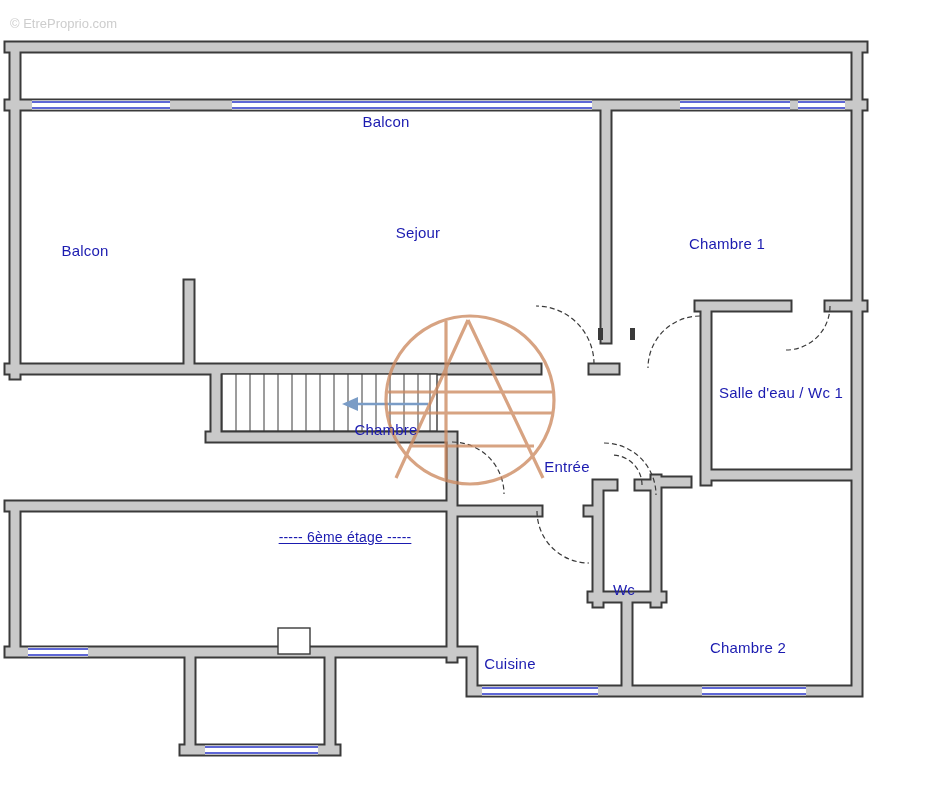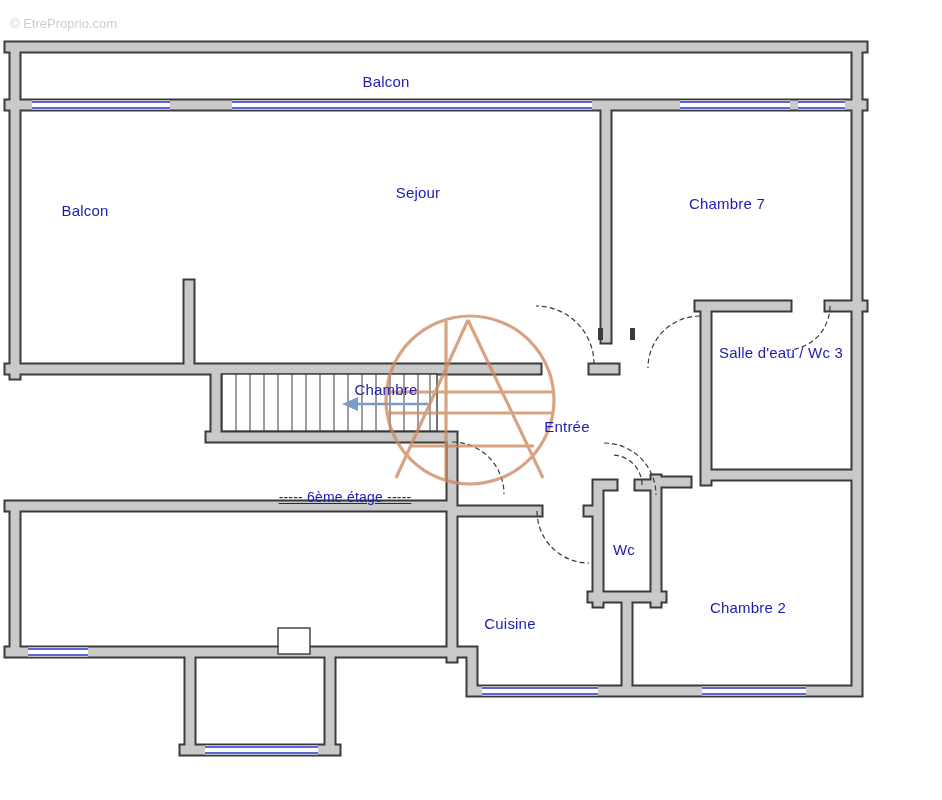--- a/index.html
+++ b/index.html
@@ -24,21 +24,21 @@
   .door{stroke:var(--wall-outline);stroke-width:1.2;fill:none;stroke-dasharray:5 3;}
   .jamb{fill:var(--wall-outline);}
   .stair-box{fill:#ffffff;stroke:var(--wall-outline);stroke-width:1.4;}
   .tread{stroke:var(--wall-outline);stroke-width:1;}
   .duct{fill:#ffffff;stroke:var(--wall-outline);stroke-width:1.4;}
   .arrow-line{stroke:var(--stair-arrow);stroke-width:2.6;}
   .arrow-head{fill:var(--stair-arrow);}
   .logo{stroke:var(--logo);stroke-width:3.2;fill:none;opacity:.78;}
   .plan-label{
     position:absolute;transform:translate(-50%,-50%);
-    font-size:15px;color:var(--label-text);white-space:nowrap;letter-spacing:.2px;
+    font-size:15px;color:var(--label-text);white-space:nowrap;letter-spacing:.2px;margin-top:40px;
   }
   .floor-label{font-size:14px;text-decoration:underline;}
   .copyright{
     position:absolute;left:10px;top:16px;font-size:13px;color:var(--watermark-text);
   }
 </style>
 </head>
 <body>
 
 <div class="screen">
@@ -171,22 +171,22 @@
       <circle cx="470" cy="400" r="84"></circle>
       <path d="M468 320 L543 478 M468 320 L396 478 M410 446 L534 446"></path>
       <path d="M388 392 H552 M388 413 H552"></path>
       <path d="M446 321 V479"></path>
     </g>
   </svg>
 
   <div class="plan-label" style="left:386px;top:81px">Balcon</div>
   <div class="plan-label" style="left:85px;top:210px">Balcon</div>
   <div class="plan-label" style="left:418px;top:192px">Sejour</div>
-  <div class="plan-label" style="left:727px;top:203px">Chambre 7</div>
-  <div class="plan-label" style="left:781px;top:352px">Salle d'eau / Wc 3</div>
+  <div class="plan-label" style="left:727px;top:203px">Chambre 1</div>
+  <div class="plan-label" style="left:781px;top:352px">Salle d'eau / Wc 1</div>
   <div class="plan-label" style="left:386px;top:389px">Chambre</div>
   <div class="plan-label" style="left:567px;top:426px">Entrée</div>
   <div class="plan-label floor-label" style="left:345px;top:497px">----- 6ème étage -----</div>
   <div class="plan-label" style="left:624px;top:549px">Wc</div>
   <div class="plan-label" style="left:510px;top:623px">Cuisine</div>
   <div class="plan-label" style="left:748px;top:607px">Chambre 2</div>
 
   <div class="copyright">© EtreProprio.com</div>
 
 </div>

